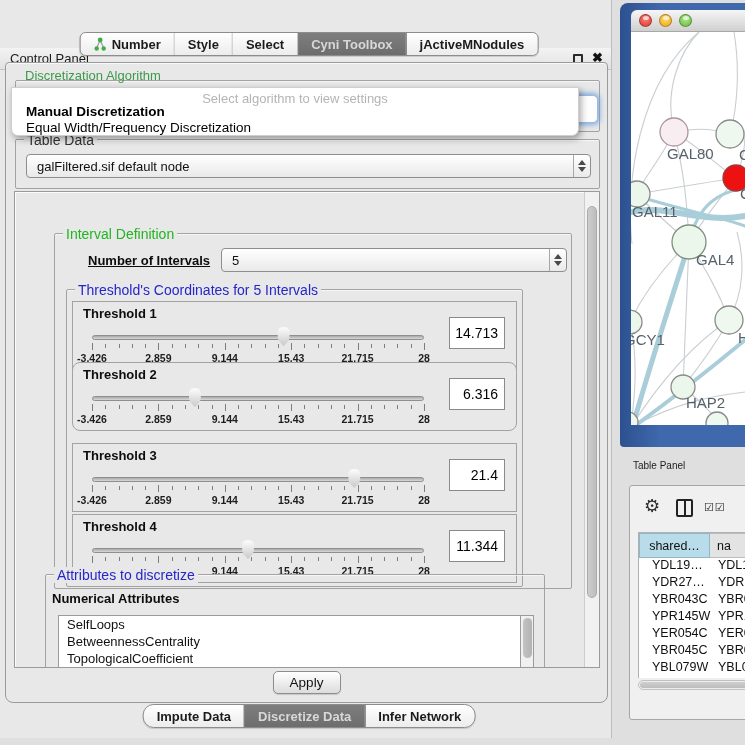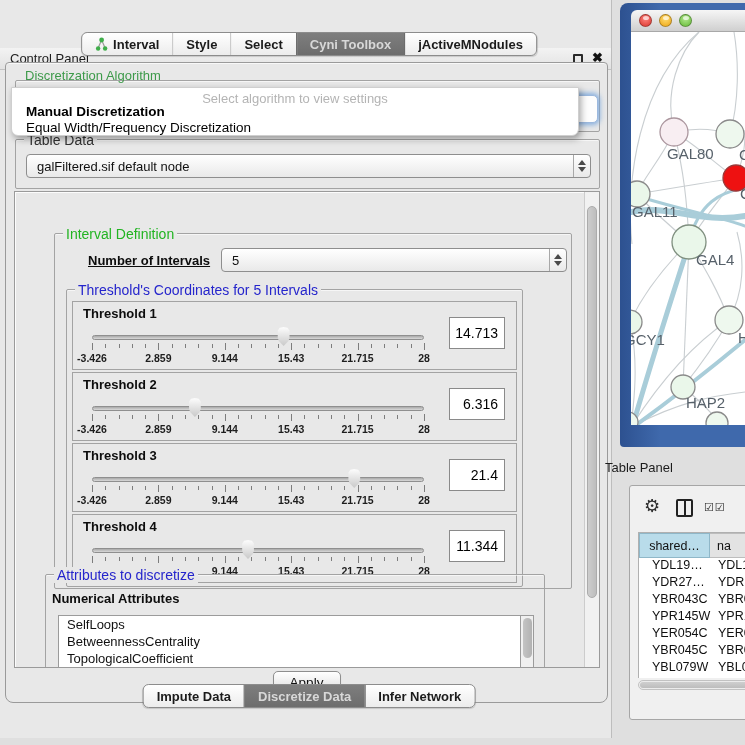--- a/index.html
+++ b/index.html
@@ -21,21 +21,21 @@
   .segbar{position:absolute;display:inline-flex;height:24px;border:1px solid #8c8c8c;
       border-radius:6px;background:linear-gradient(#ffffff,#ececec);overflow:hidden;
       box-shadow:0 1px 1px rgba(0,0,0,.15);}
   .seg{display:flex;align-items:center;gap:5px;padding:0 13px;font-size:13px;
       font-weight:bold;color:#1b1b1b;border-left:1px solid #c6c6c6;white-space:nowrap;}
   .seg:first-child{border-left:none;}
   .seg.sel{background:linear-gradient(#7e7e7e,#6d6d6d);color:#d8d8d8;
       border-left:1px solid #5c5c5c;}
   .seg.sel + .seg{border-left:1px solid #5c5c5c;}
   #top-tabs{left:309px;top:32px;transform:translateX(-50%);}
-  #bottom-tabs{left:309px;top:684px;transform:translateX(-50%);}
+  #bottom-tabs{left:309px;top:704px;transform:translateX(-50%);border-radius:11px;}
 
   
   #outer-panel{position:absolute;left:5px;top:62px;width:603px;height:641px;
       background:#e8e8e8;border:1px solid #9a9a9a;border-radius:4px 4px 8px 8px;
       box-shadow:inset 0 1px 0 #f8f8f8;}
 
   .group{position:absolute;border:1px solid #a3a3a3;border-radius:2px;
       box-shadow:inset 0 1px 0 rgba(255,255,255,.6);}
   .group-title{position:absolute;top:-8px;left:8px;font-size:14px;padding:0 3px;
       background:#e8e8e8;white-space:nowrap;}
@@ -122,21 +122,21 @@
   .light{position:absolute;top:4px;width:13px;height:13px;border-radius:50%;
       border:1px solid rgba(0,0,0,.3);}
   .light::after{content:"";position:absolute;left:2.5px;top:1px;width:6px;height:4px;
       border-radius:50%;background:rgba(255,255,255,.65);}
   #light-red{left:8px;background:radial-gradient(circle at 50% 35%,#ff837d,#d9352c);}
   #light-yellow{left:28px;background:radial-gradient(circle at 50% 35%,#ffdc6e,#eda514);}
   #light-green{left:48px;background:radial-gradient(circle at 50% 35%,#b2e88e,#64ba36);}
   #net-canvas{position:absolute;left:11px;top:29px;width:114px;height:393px;background:#ffffff;}
 
   
-  #tp-title{position:absolute;left:605px;top:460px;font-size:13px;color:#1c1c1c;}
+  #tp-title{position:absolute;left:633px;top:460px;font-size:10px;color:#1c1c1c;}
   #tp-box{position:absolute;left:629px;top:485px;width:140px;height:235px;background:#f0f0f0;
       border:1px solid #a6a6a6;border-radius:3px;}
   #tp-gear{position:absolute;left:14px;top:11px;font-size:18px;color:#2e2e2e;
       font-family:"DejaVu Sans",sans-serif;line-height:18px;}
   #tp-colicon{position:absolute;left:46px;top:13px;width:17px;height:18px;
       border:2px solid #222;border-radius:2px;}
   #tp-colicon::after{content:"";position:absolute;left:5.5px;top:0;width:2px;height:100%;background:#222;}
   #tp-checks{position:absolute;left:74px;top:15px;font-size:11px;color:#222;
       letter-spacing:1px;font-family:"DejaVu Sans",sans-serif;}
   #tp-table{position:absolute;left:8px;top:46px;width:150px;height:146px;background:#fff;
@@ -168,21 +168,21 @@
 
   <div id="top-tabs" class="segbar">
     <div class="seg">
       <svg width="13" height="15" viewBox="0 0 13 15">
         <line x1="6.5" y1="3" x2="3" y2="11" stroke="#9a9a9a" stroke-width="1.2"></line>
         <line x1="6.5" y1="3" x2="10" y2="11" stroke="#9a9a9a" stroke-width="1.2"></line>
         <circle cx="6.5" cy="3" r="2.4" fill="#3fae4a"></circle>
         <circle cx="3" cy="11.5" r="2.2" fill="#3fae4a"></circle>
         <circle cx="10" cy="11.5" r="2.2" fill="#3fae4a"></circle>
       </svg>
-      <span>Interval</span>
+      <span>Number</span>
     </div>
     <div class="seg">
         <span>Style</span>
       </div>
     <div class="seg">
         <span>Select</span>
       </div>
     <div class="seg sel">
         <span>Cyni Toolbox</span>
       </div>
@@ -263,21 +263,21 @@
                   <span class="tick-label" style="left: 0%;">-3.426</span>
                   <span class="tick-label" style="left: 20%;">2.859</span>
                   <span class="tick-label" style="left: 40%;">9.144</span>
                   <span class="tick-label" style="left: 60%;">15.43</span>
                   <span class="tick-label" style="left: 80%;">21.715</span>
                   <span class="tick-label" style="left: 100%;">28</span>
                   <div class="th-thumb" style="left: calc(57.72% - 7px);"></div>
                 </div>
                 <div class="th-value">14.713</div>
               </div>
-              <div class="th-panel" style="top: 82px;">
+              <div class="th-panel" style="top: 72px; border-radius: 8px;">
                 <div class="th-label">Threshold 2</div>
                 <div class="th-slider">
                   <div class="th-track"></div>
                   <span class="tick major" style="left: 0%;"></span>
                   <span class="tick minor" style="left: 4%;"></span>
                   <span class="tick minor" style="left: 8%;"></span>
                   <span class="tick minor" style="left: 12%;"></span>
                   <span class="tick minor" style="left: 16%;"></span>
                   <span class="tick major" style="left: 20%;"></span>
                   <span class="tick minor" style="left: 24%;"></span>

